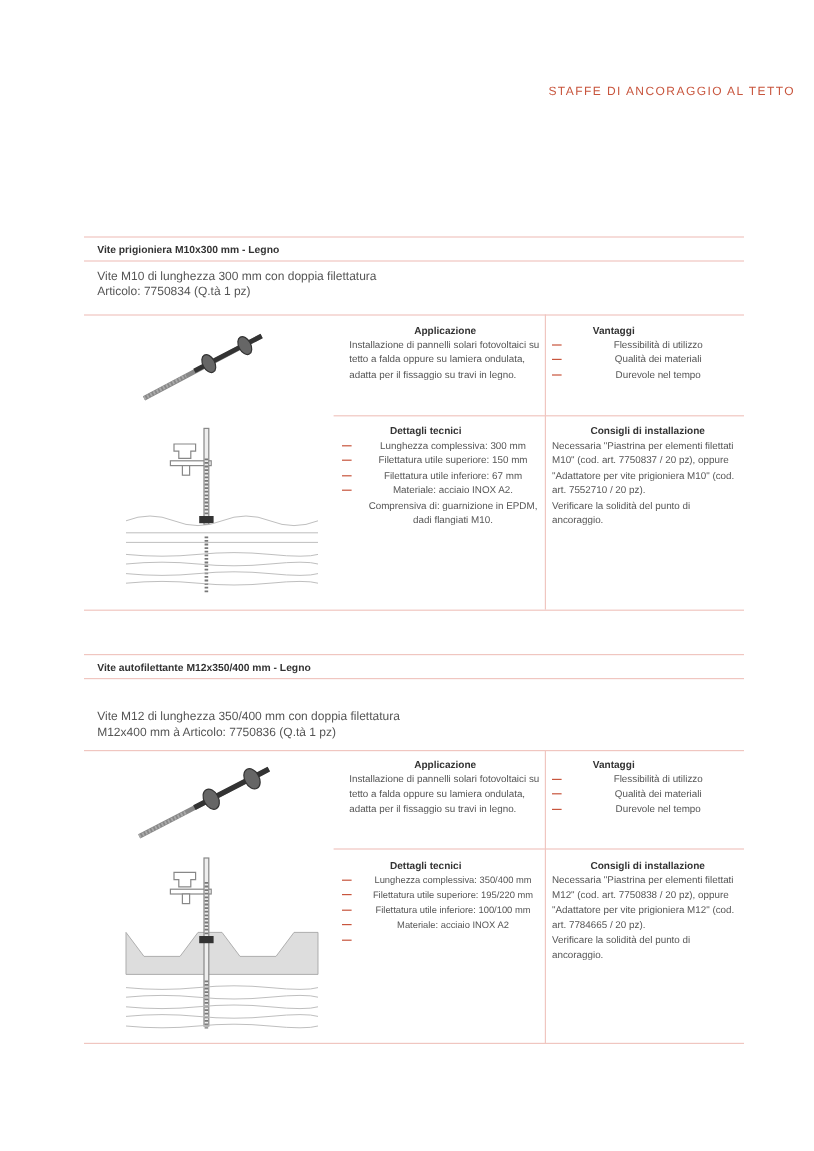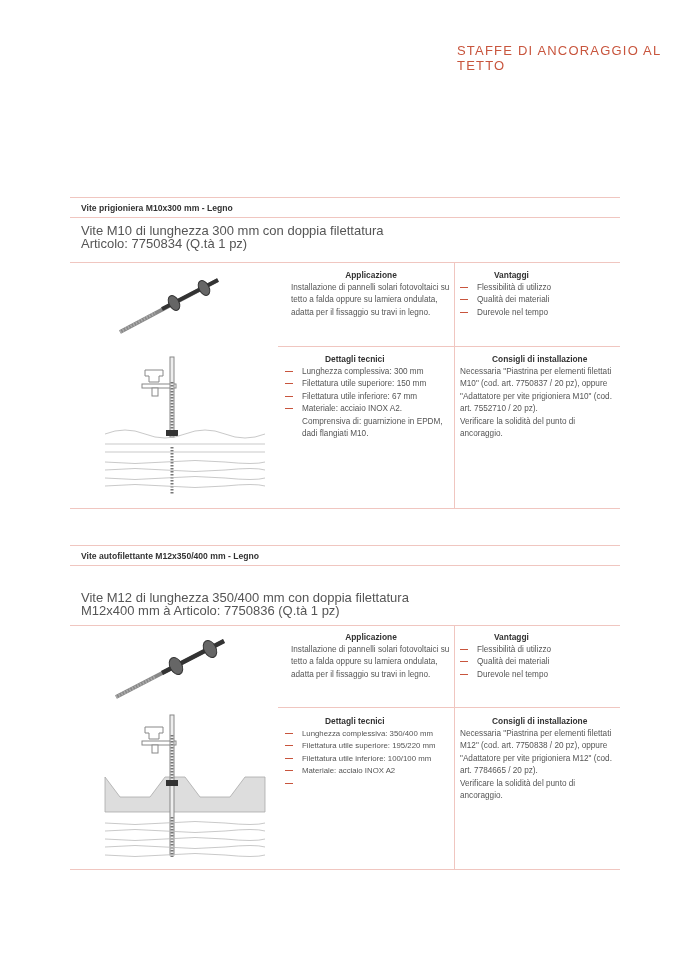--- a/index.html
+++ b/index.html
@@ -1,26 +1,26 @@
 <!DOCTYPE html>
 <html><head>
 <meta charset="utf-8">
 <style>
   html, body { margin: 0; padding: 0; background: #ffffff; }
   body { width: 678px; height: 959px; position: relative; font-family: "Liberation Sans", sans-serif; color: #444; overflow: hidden; }
-  .header-tag { position: absolute; top: 43px; left: 457px; font-size: 13px; letter-spacing: 1.2px; color: #c8553d; font-weight: normal; }
+  .header-tag { position: absolute; top: 71px; left: 457px; font-size: 10px; letter-spacing: 1.2px; color: #c8553d; font-weight: normal; }
   .section { position: absolute; left: 70px; width: 550px; }
   .hline { position: absolute; left: 0; width: 550px; height: 1px; background: #f0c6c0; }
   .title { position: absolute; left: 11px; font-size: 8.6px; font-weight: bold; color: #333; }
-  .desc { position: absolute; left: 11px; font-size: 13px; line-height: 12.5px; color: #555; }
+  .desc { position: absolute; left: 11px; font-size: 10px; line-height: 12.5px; color: #555; }
   .vline { position: absolute; width: 1px; background: #f0c6c0; }
   .mid-hline { position: absolute; height: 1px; background: #f0c6c0; }
   .block { position: absolute; font-size: 8.2px; line-height: 12.5px; color: #555; }
   .block h4 { margin: 0; font-size: 8.4px; font-weight: bold; color: #333; text-align: center; line-height: 12.5px; }
-  .block ul { list-style: none; margin: 0; padding: 0; }
+  .block ul { list-style: none; margin: 0; padding: 0; text-align: center; }
   .block li { position: relative; padding-left: 17px; }
   .block li .dash { position: absolute; left: 0; top: 5px; width: 8px; height: 1px; background: #c8553d; display: inline-block; }
   .block li.nodash { padding-left: 17px; }
   .block p { margin: 0; }
   .illus { position: absolute; }
 </style>
 </head>
 <body>
 
 <div class="header-tag">STAFFE DI ANCORAGGIO AL TETTO</div>

